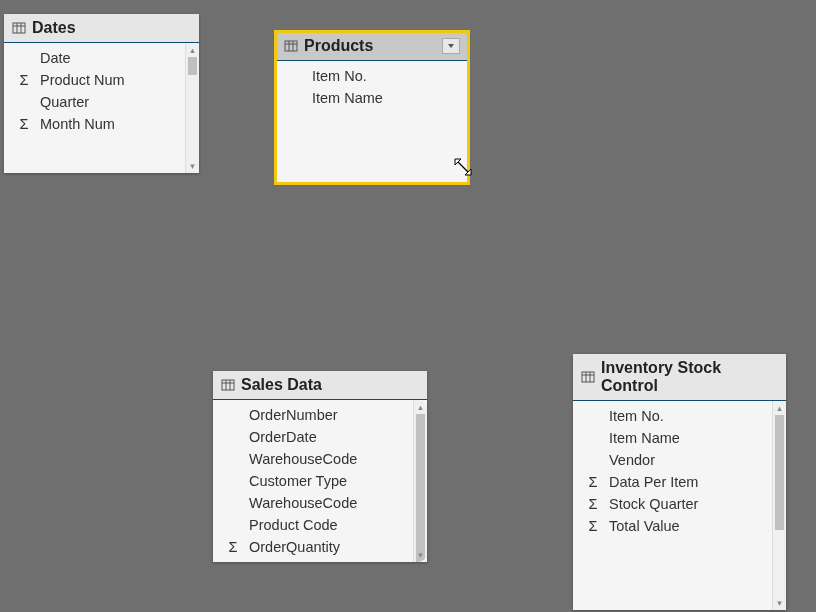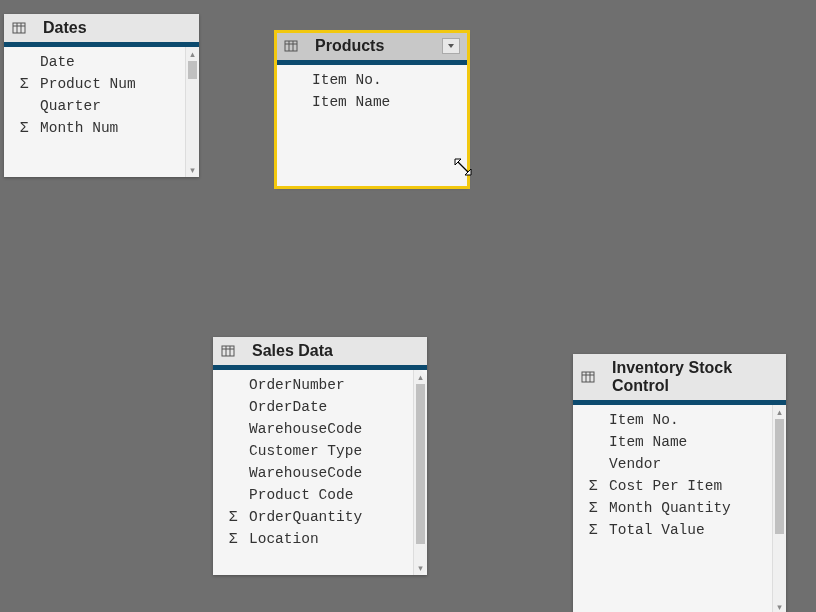--- a/index.html
+++ b/index.html
@@ -18,22 +18,22 @@
   }
   .table-card.selected {
     outline: 3px solid #f2c80f;
     outline-offset: -1px;
   }
   .table-header {
     display: flex;
     align-items: center;
     padding: 5px 8px;
     background: #e6e6e6;
-    border-bottom: 5px solid #0c4a6e;
-    gap: 17px;
+    border-bottom: 1px solid #0c4a6e;
+    gap: 6px;
   }
   .table-card.selected .table-header {
     background: #c8c8c8;
   }
   .table-header .header-icon svg {
     display: block;
   }
   .table-title {
     font-weight: 600;
     font-size: 16px;
@@ -45,21 +45,20 @@
   }
   .field-list {
     padding: 4px 0;
   }
   .field-row {
     display: flex;
     align-items: center;
     padding: 3px 10px 3px 8px;
     font-size: 14.5px;
     color: #333;
-    font-family: Liberation Mono, monospace;
   }
   .field-icon {
     width: 24px;
     display: inline-flex;
     justify-content: center;
     flex-shrink: 0;
   }
   .field-label {
     padding-left: 4px;
   }
@@ -185,33 +184,33 @@
 </div>
 
 <div class="resize-cursor" style="left:453px; top:157px;">
   <svg width="20" height="20" viewBox="0 0 20 20">
     <polygon points="2,2 8,2 2,8" fill="#fff" stroke="#000" stroke-width="1"></polygon>
     <polygon points="18,18 12,18 18,12" fill="#fff" stroke="#000" stroke-width="1"></polygon>
     <line x1="5" y1="5" x2="15" y2="15" stroke="#000" stroke-width="1.2"></line>
   </svg>
 </div>
 
-<div class="table-card" style="left:213px; top:337px; width:214px;text-align:right;">
+<div class="table-card" style="left:213px; top:371px; width:214px;text-align:right;">
   <div class="table-header">
     <span class="header-icon">
       <svg width="14" height="14" viewBox="0 0 14 14">
           <rect x="1" y="2" width="12" height="10" fill="none" stroke="#555" stroke-width="1"></rect>
           <line x1="1" y1="5" x2="13" y2="5" stroke="#555"></line>
           <line x1="5" y1="2" x2="5" y2="12" stroke="#555"></line>
           <line x1="9" y1="2" x2="9" y2="12" stroke="#555"></line>
         </svg>
     </span>
     <span class="table-title">Sales Data</span>
   </div>
-  <div class="table-body" style="height:205px;border-radius:9px;">
+  <div class="table-body" style="height:162px;border-radius:9px;">
     <div class="field-list">
       <div class="field-row">
           <span class="field-icon"></span>
           <span class="field-label">OrderNumber</span>
         </div>
       <div class="field-row">
           <span class="field-icon"></span>
           <span class="field-label">OrderDate</span>
         </div>
       <div class="field-row">
@@ -268,25 +267,25 @@
       <div class="field-row">
           <span class="field-icon"></span>
           <span class="field-label">Item Name</span>
         </div>
       <div class="field-row">
           <span class="field-icon"></span>
           <span class="field-label">Vendor</span>
         </div>
       <div class="field-row">
           <span class="field-icon">Σ</span>
-          <span class="field-label">Cost Per Item</span>
-        </div>
-      <div class="field-row">
-          <span class="field-icon">Σ</span>
-          <span class="field-label">Month Quantity</span>
+          <span class="field-label">Data Per Item</span>
+        </div>
+      <div class="field-row">
+          <span class="field-icon">Σ</span>
+          <span class="field-label">Stock Quarter</span>
         </div>
       <div class="field-row">
           <span class="field-icon">Σ</span>
           <span class="field-label">Total Value</span>
         </div>
     </div>
     <div class="scrollbar">
       <div class="scroll-arrow up">▴</div>
       <div class="scroll-thumb" style="top:14px; height:115px;"></div>
       <div class="scroll-arrow down">▾</div>

